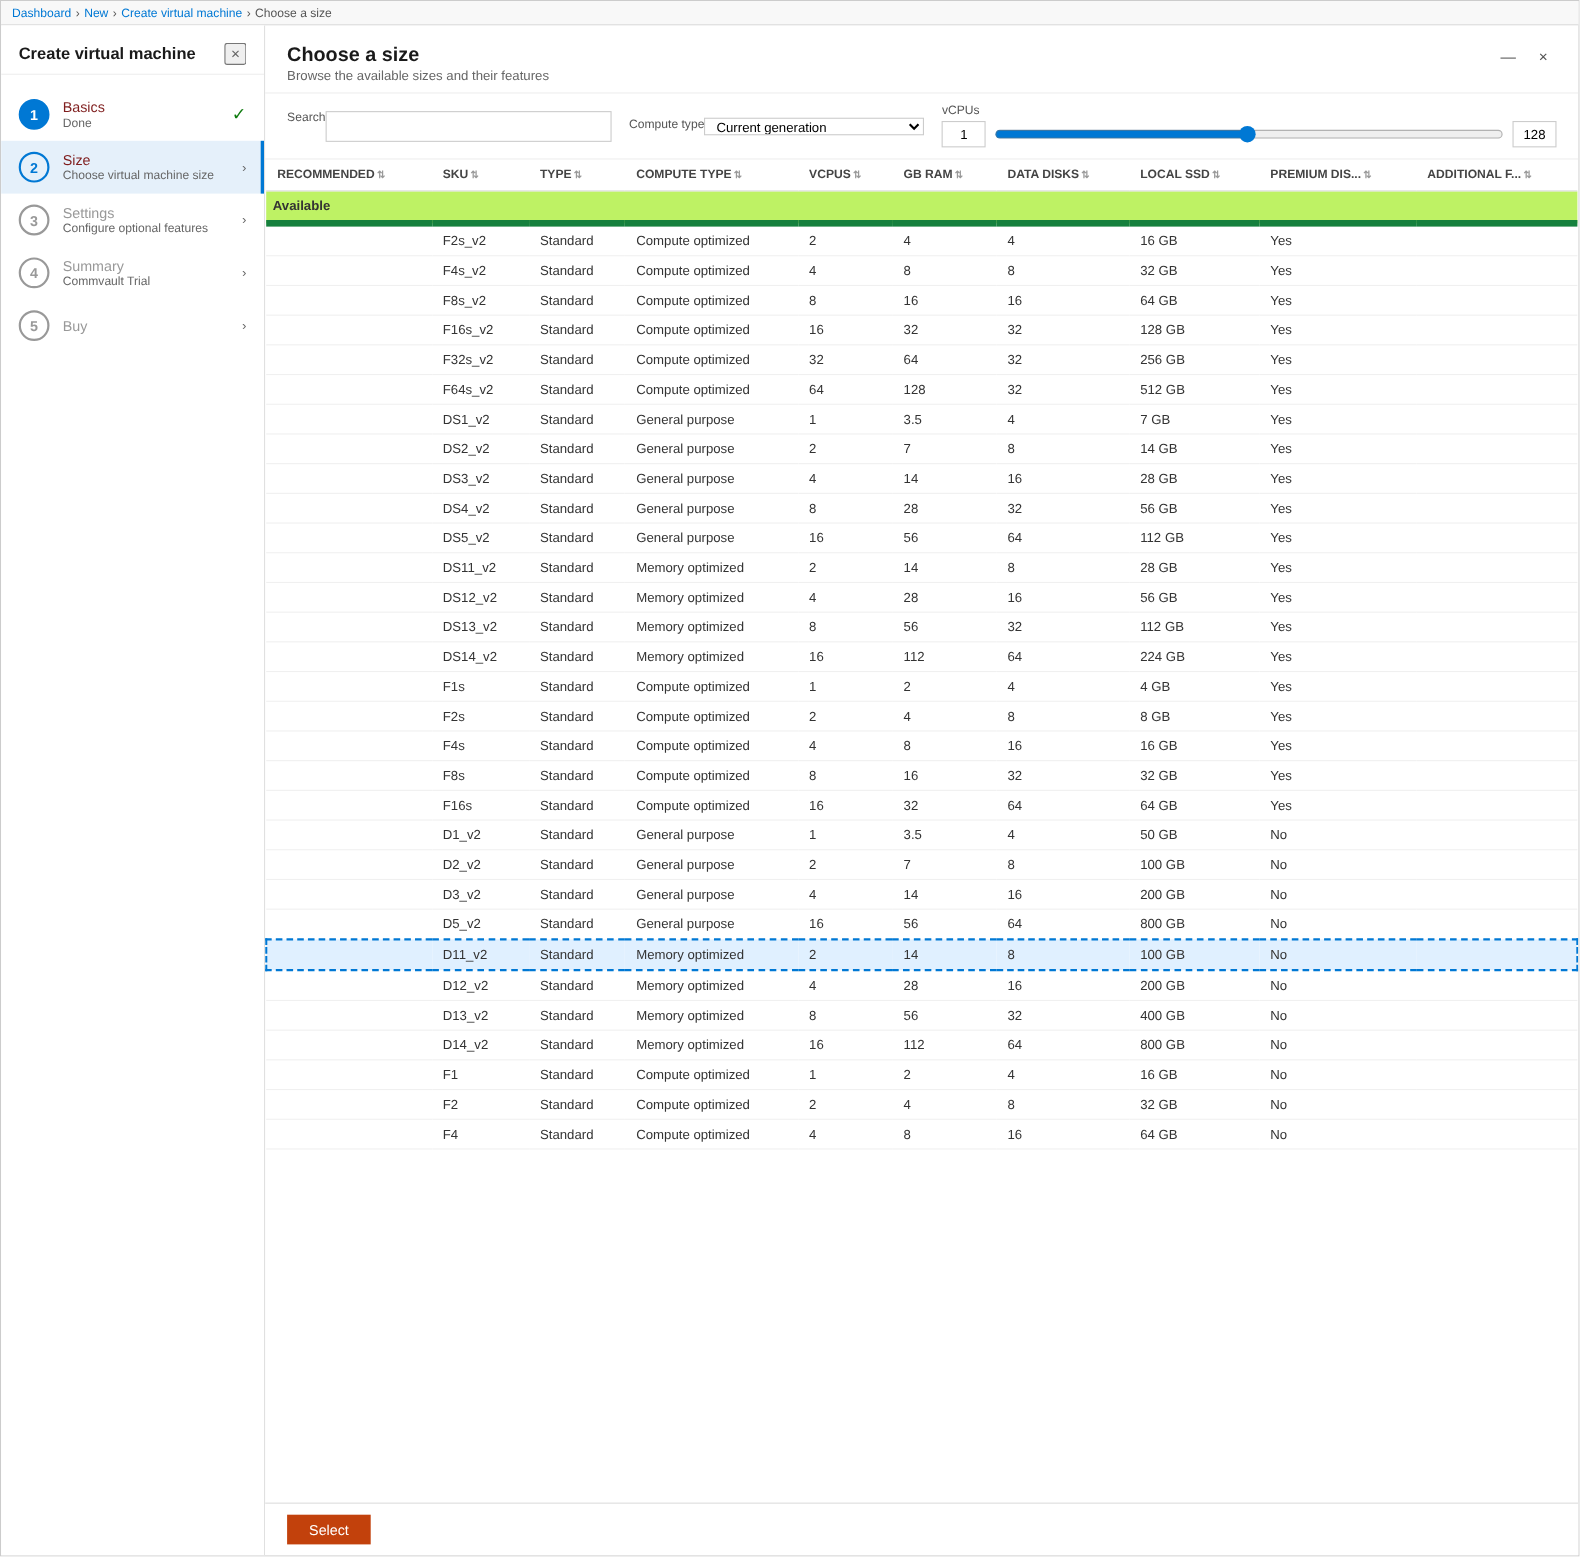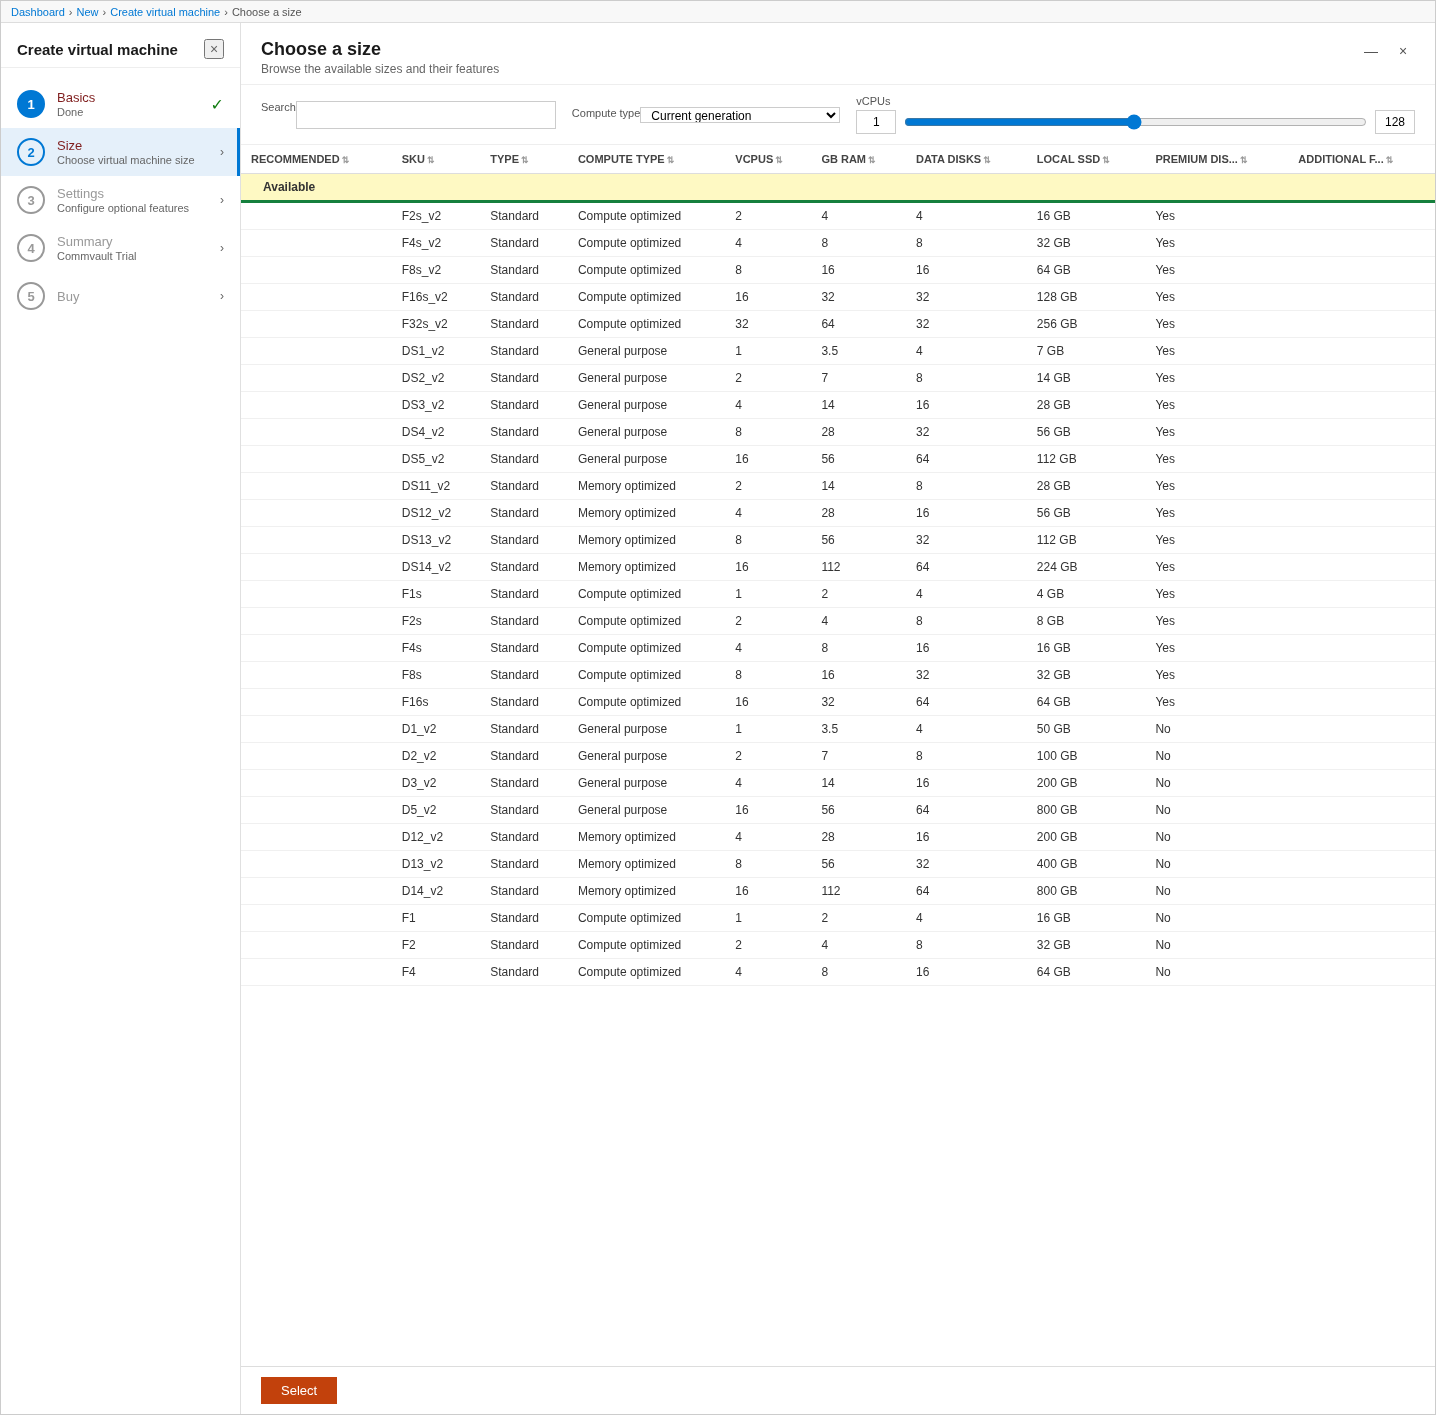--- a/index.html
+++ b/index.html
@@ -53,21 +53,21 @@
     .vcpu-min { width: 40px; height: 24px; border: 1px solid #ccc; text-align: center; font-size: 12px; }
     .vcpu-slider { flex: 1; accent-color: #0078d4; cursor: pointer; }
     .vcpu-max { width: 40px; height: 24px; border: 1px solid #ccc; text-align: center; font-size: 12px; }
 
     
     .table-container { flex: 1; overflow-y: auto; overflow-x: auto; padding: 0 0 0 0; }
     table { width: 100%; border-collapse: collapse; font-size: 12px; }
     thead tr { background: #fff; position: sticky; top: 0; z-index: 10; }
     thead th { padding: 8px 10px; text-align: left; font-weight: 600; font-size: 11px; color: #444; border-bottom: 1px solid #ddd; white-space: nowrap; cursor: pointer; }
     th .sort-icon { font-size: 9px; color: #999; margin-left: 2px; }
-    .section-header td { padding: 6px 22px; font-size: 12px; font-weight: 600; color: #333; background: #fef9c3; border-bottom: 3px solid #15803d; }
+    .section-header td { padding: 6px 6px; font-size: 12px; font-weight: 600; color: #333; background: #bef264; border-bottom: 6px solid #15803d; }
     tbody tr { border-bottom: 1px solid #f0f0f0; }
     tbody tr.selected-row { background: #e0f0ff; border: 2px dashed #0078d4; }
     tbody td { padding: 6px 10px; color: #333; white-space: nowrap; }
 
     
     .bottom-bar { padding: 10px 20px; border-top: 1px solid #ddd; background: #fff; display: flex; align-items: center; }
     .select-btn { background: #c2410c; color: #fff; border: none; padding: 6px 20px; font-size: 13px; cursor: pointer; }
   </style>
 </head>
 <body>
@@ -253,20 +253,32 @@
                 <td>Compute optimized</td>
                 <td>32</td>
                 <td>64</td>
                 <td>32</td>
                 <td>256 GB</td>
                 <td>Yes</td>
                 <td></td>
               </tr>
               <tr>
                 <td></td>
+                <td>F64s_v2</td>
+                <td>Standard</td>
+                <td>Compute optimized</td>
+                <td>64</td>
+                <td>128</td>
+                <td>32</td>
+                <td>512 GB</td>
+                <td>Yes</td>
+                <td></td>
+              </tr>
+              <tr>
+                <td></td>
                 <td>DS1_v2</td>
                 <td>Standard</td>
                 <td>General purpose</td>
                 <td>1</td>
                 <td>3.5</td>
                 <td>4</td>
                 <td>7 GB</td>
                 <td>Yes</td>
                 <td></td>
               </tr>
@@ -464,20 +476,32 @@
               </tr>
               <tr>
                 <td></td>
                 <td>D5_v2</td>
                 <td>Standard</td>
                 <td>General purpose</td>
                 <td>16</td>
                 <td>56</td>
                 <td>64</td>
                 <td>800 GB</td>
+                <td>No</td>
+                <td></td>
+              </tr>
+              <tr class="selected-row">
+                <td></td>
+                <td>D11_v2</td>
+                <td>Standard</td>
+                <td>Memory optimized</td>
+                <td>2</td>
+                <td>14</td>
+                <td>8</td>
+                <td>100 GB</td>
                 <td>No</td>
                 <td></td>
               </tr>
               <tr>
                 <td></td>
                 <td>D12_v2</td>
                 <td>Standard</td>
                 <td>Memory optimized</td>
                 <td>4</td>
                 <td>28</td>

